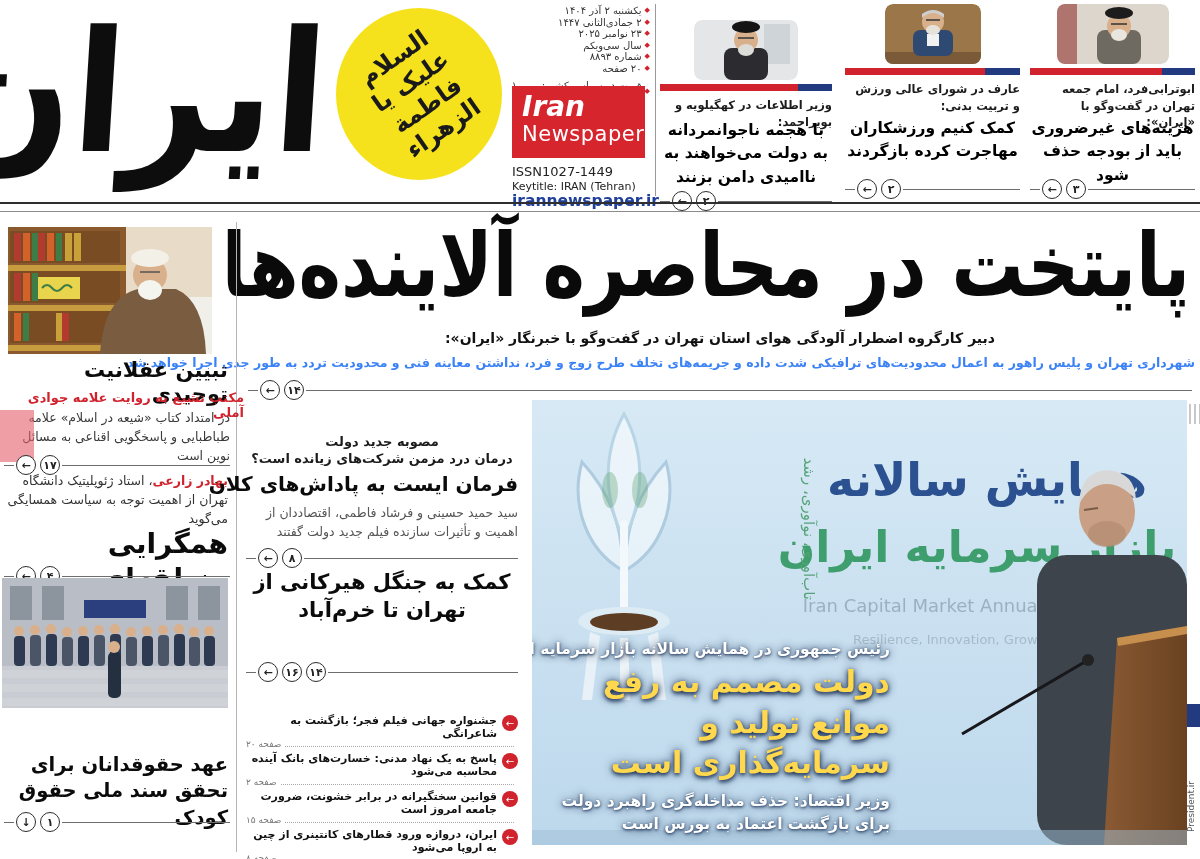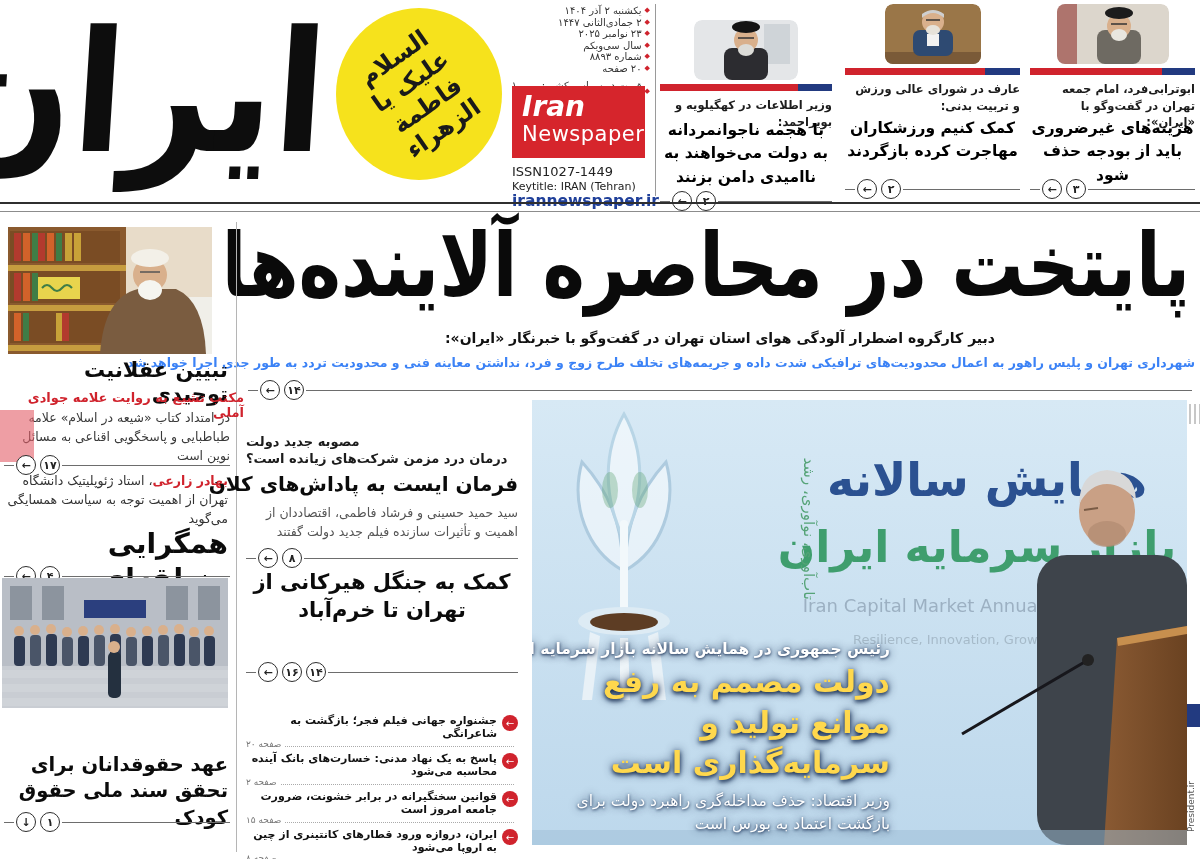--- a/index.html
+++ b/index.html
@@ -51,42 +51,42 @@
              color:#3b82f6;white-space:nowrap;}
 
   
   .lc-head{font-weight:bold;color:#0b0b0b;text-align:right;}
   .lc-red{color:#d0232d;font-weight:bold;}
   .lc-body{font-size:12.5px;color:#3a3a3a;line-height:1.5;text-align:right;}
   .wm{left:0;top:410px;width:34px;height:52px;background:rgba(226,94,104,.6);}
 
   
   .hatch{height:20px;background:repeating-linear-gradient(90deg,#c7c7c7 0 2px,#ffffff 2px 5px);position:relative;}
-  .mc-kicker{font-size:13px;font-weight:bold;color:#1c1c1c;text-align:left;line-height:1.3;}
+  .mc-kicker{font-size:13px;font-weight:bold;color:#1c1c1c;text-align:center;line-height:1.3;}
   .mc-sub{font-size:12.5px;color:#555;line-height:1.5;text-align:right;}
   .readbar{height:23px;background:#d0232d;position:relative;display:flex;align-items:center;}
   .readbar .sq{position:absolute;left:0;top:0;width:36px;height:23px;background:#223a80;}
   .readbar .t{flex:1;text-align:center;color:#fff;font-size:13px;font-weight:bold;}
   .rd-items{display:flex;flex-direction:column;gap:3px;}
   .rd-item .txt-row{display:flex;align-items:flex-start;gap:5px;}
   .rd-bullet{width:16px;height:16px;border-radius:50%;background:#d0232d;color:#fff;font-size:10px;
              display:flex;align-items:center;justify-content:center;flex:none;margin-top:1px;}
   .rd-text{font-size:11px;font-weight:bold;color:#111;line-height:13px;text-align:right;}
   .rd-leader{display:flex;align-items:flex-end;direction:ltr;height:9px;}
   .rd-leader .pg{font-size:9px;color:#777;line-height:9px;}
   .rd-leader .dots{flex:1;border-bottom:1.5px dotted #aaa;margin:0 4px 2px 4px;}
 
   
   .photo-wrap{left:532px;top:400px;width:655px;height:445px;overflow:hidden;}
   .overlay{position:absolute;left:6px;top:240px;width:352px;text-align:right;direction:rtl;}
   .ov-kicker{font-size:15.5px;font-weight:bold;color:#ffffff;white-space:nowrap;
              text-shadow:0 1px 3px rgba(14,36,74,.95),0 0 8px rgba(14,36,74,.85);}
   .ov-head{font-size:30px;font-weight:bold;color:#ffd84d;line-height:1.35;margin-top:4px;
            text-shadow:0 2px 4px rgba(14,36,74,.95),0 0 10px rgba(14,36,74,.85);}
-  .ov-sub{font-size:15.5px;font-weight:normal;color:#ffffff;line-height:1.5;margin-top:6px;
+  .ov-sub{font-size:15.5px;font-weight:bold;color:#ffffff;line-height:1.5;margin-top:6px;
           text-shadow:0 1px 3px rgba(14,36,74,.95),0 0 8px rgba(14,36,74,.85);}
   .credit{left:1186px;top:832px;transform:rotate(-90deg);transform-origin:left top;
           font-size:9px;color:#555;direction:ltr;white-space:nowrap;}
 </style>
 </head>
 <body>
 
 <div class="page">
 
   <div class="abs logo-fa">ایران</div>

